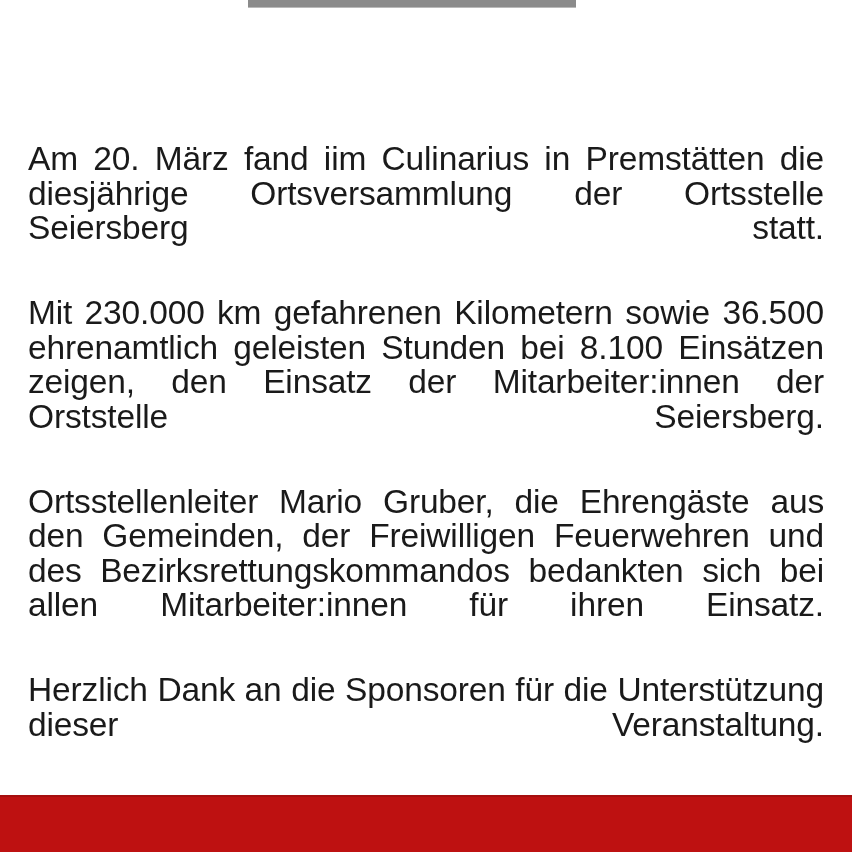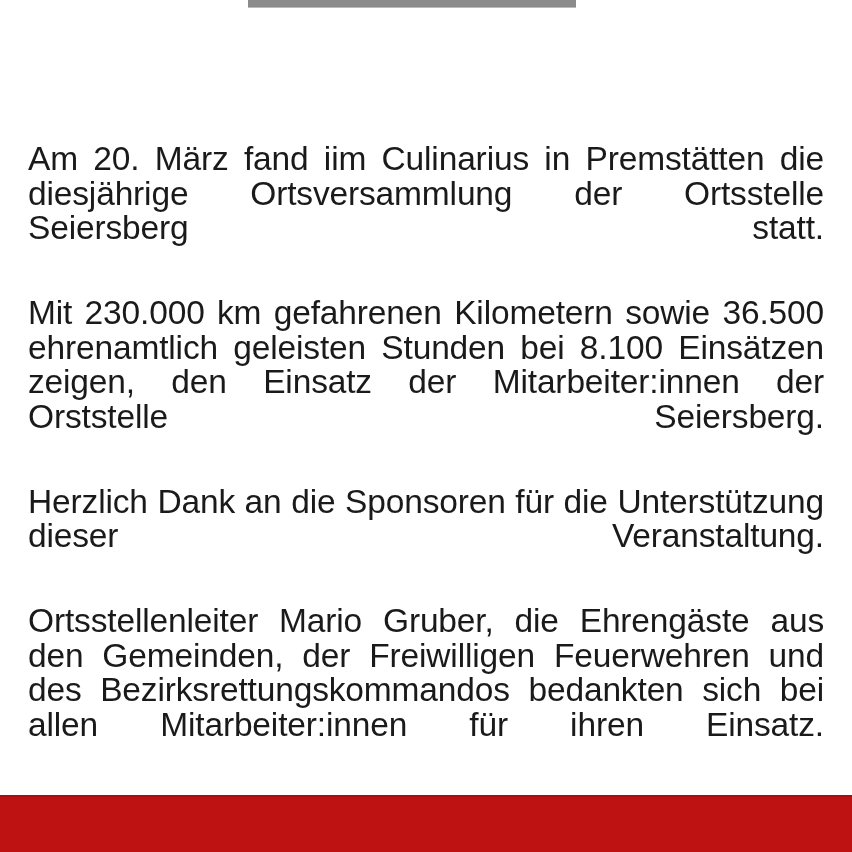--- a/index.html
+++ b/index.html
@@ -95,19 +95,19 @@
 
 <div class="slide" style="background: rgb(255, 255, 255); padding-left: 23px;">
 
   <div class="top-rule-wrap">
     <div class="top-rule" style="background: rgb(139, 139, 139);"></div>
   </div>
 
   <div class="body-copy" style="color: rgb(26, 26, 26);">
     <p class="para">Am 20. März fand iim Culinarius in Premstätten die diesjährige Ortsversammlung der Ortsstelle Seiersberg statt.</p>
     <p class="para">Mit 230.000 km gefahrenen Kilometern sowie 36.500 ehrenamtlich geleisten Stunden bei 8.100 Einsätzen zeigen, den Einsatz der Mitarbeiter:innen der Orststelle Seiersberg.</p>
+    <p class="para">Ortsstellenleiter Mario Gruber, die Ehrengäste aus den Gemeinden, der Freiwilligen Feuerwehren und des Bezirksrettungskommandos bedankten sich bei allen Mitarbeiter:innen für ihren Einsatz.</p>
     <p class="para">Herzlich Dank an die Sponsoren für die Unterstützung dieser Veranstaltung.</p>
-    <p class="para">Ortsstellenleiter Mario Gruber, die Ehrengäste aus den Gemeinden, der Freiwilligen Feuerwehren und des Bezirksrettungskommandos bedankten sich bei allen Mitarbeiter:innen für ihren Einsatz.</p>
   </div>
 
   <div class="bottom-band" style="background: rgb(190, 17, 17);"></div>
 
 </div>
 
 </body></html>

